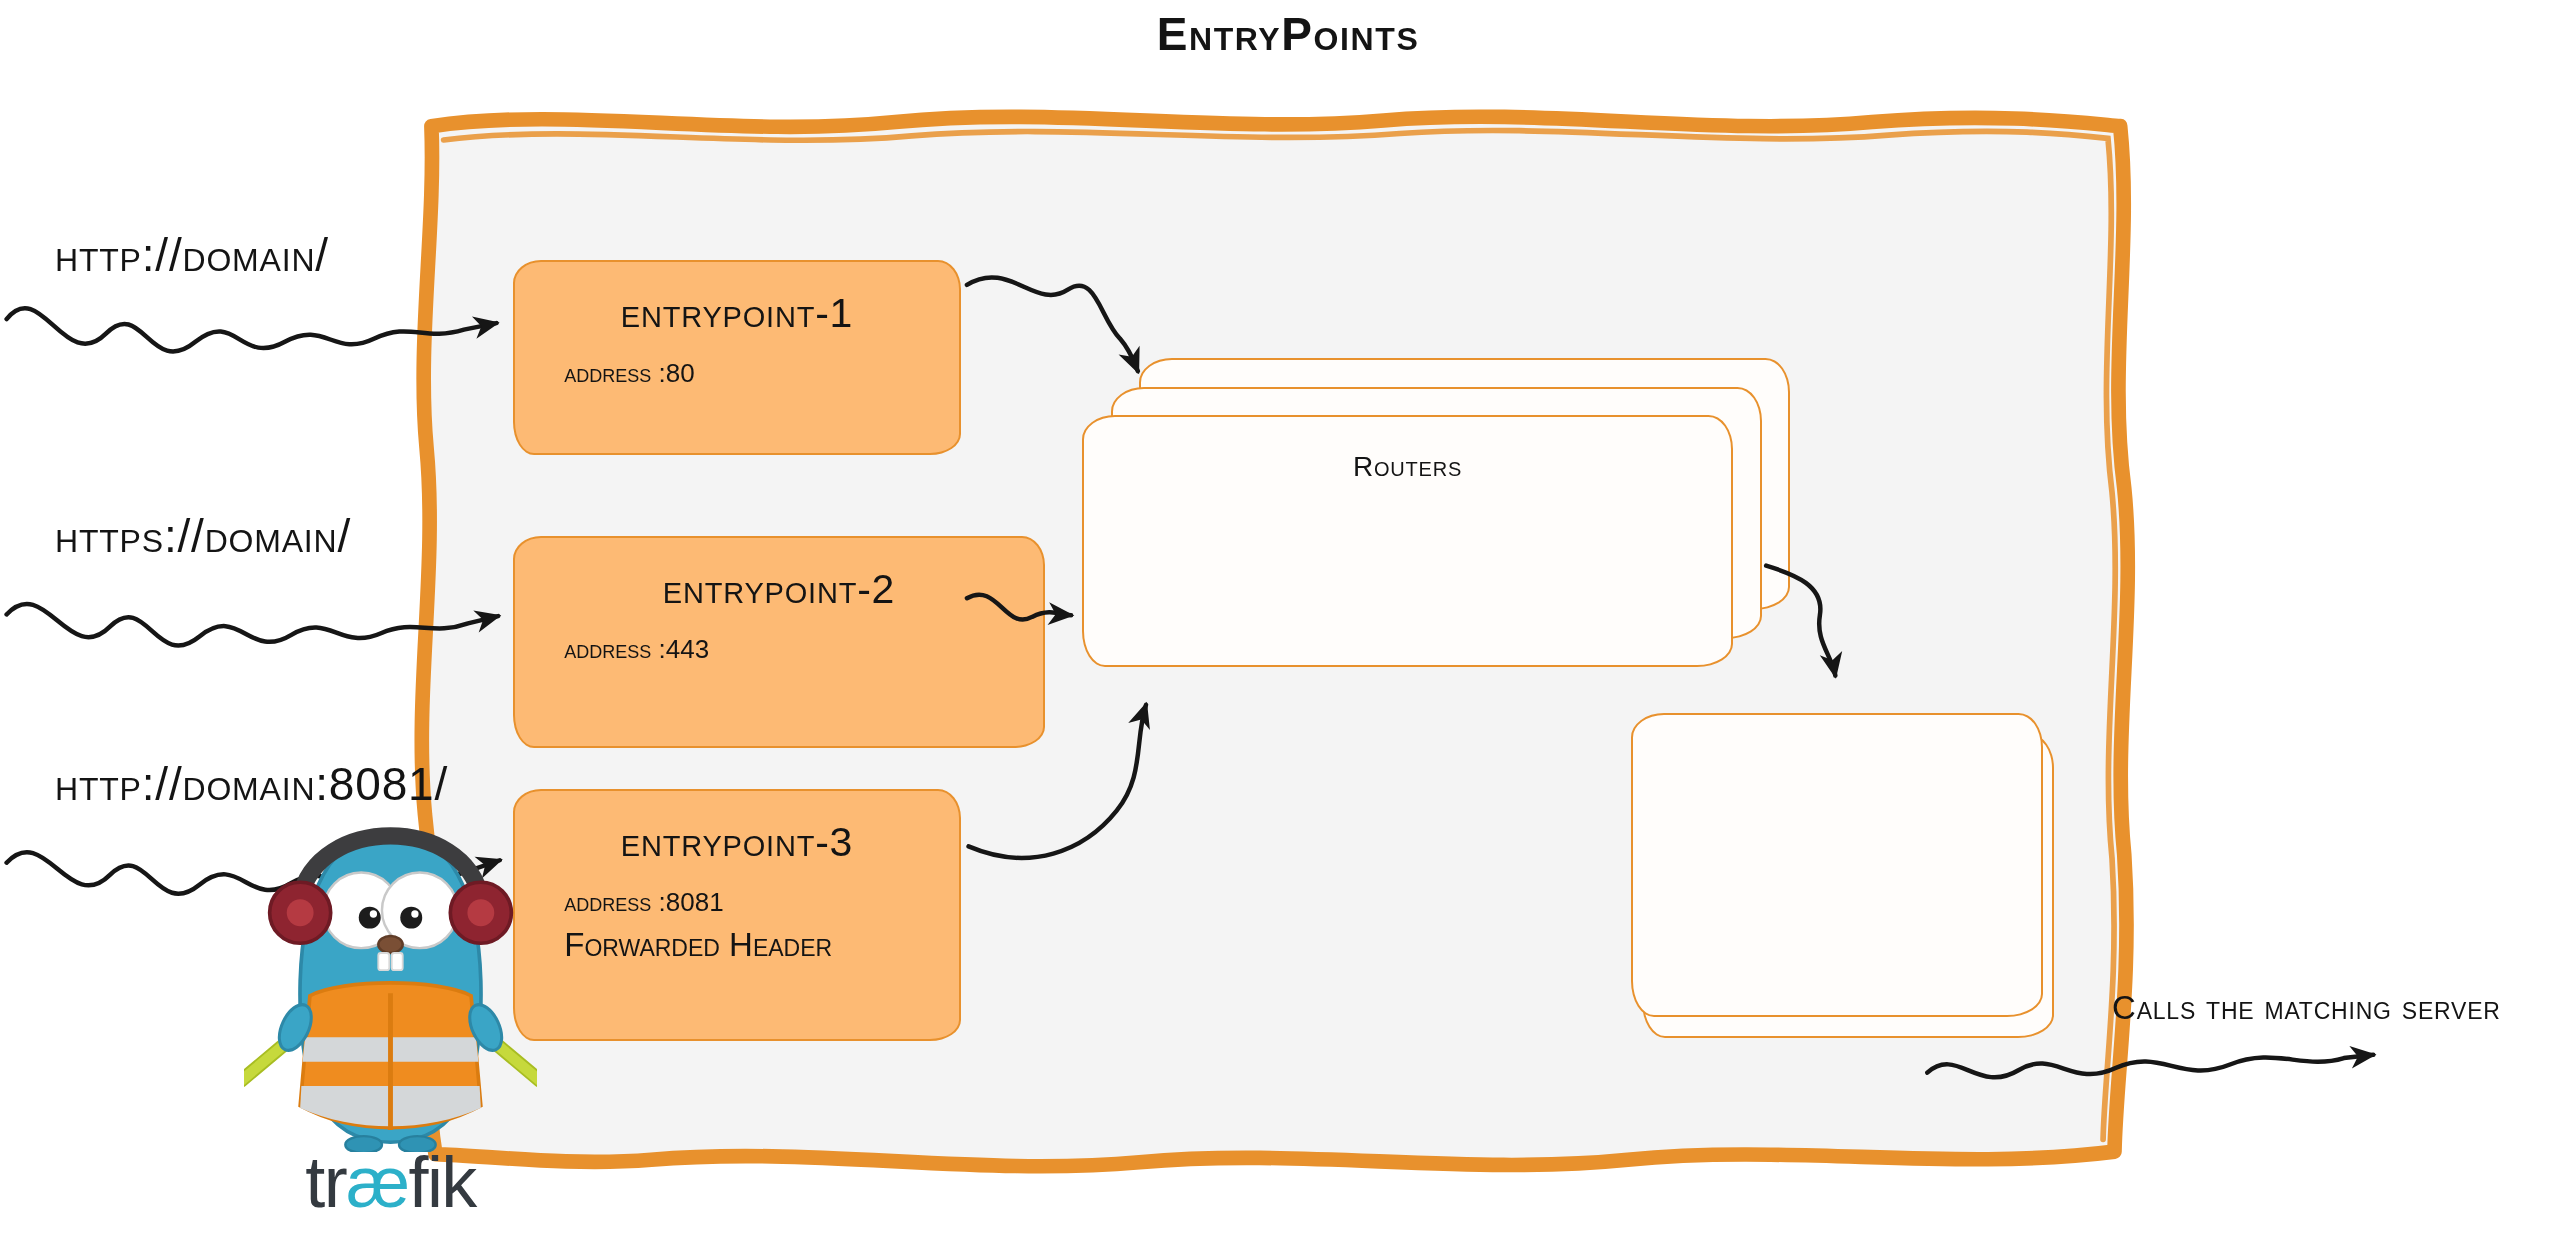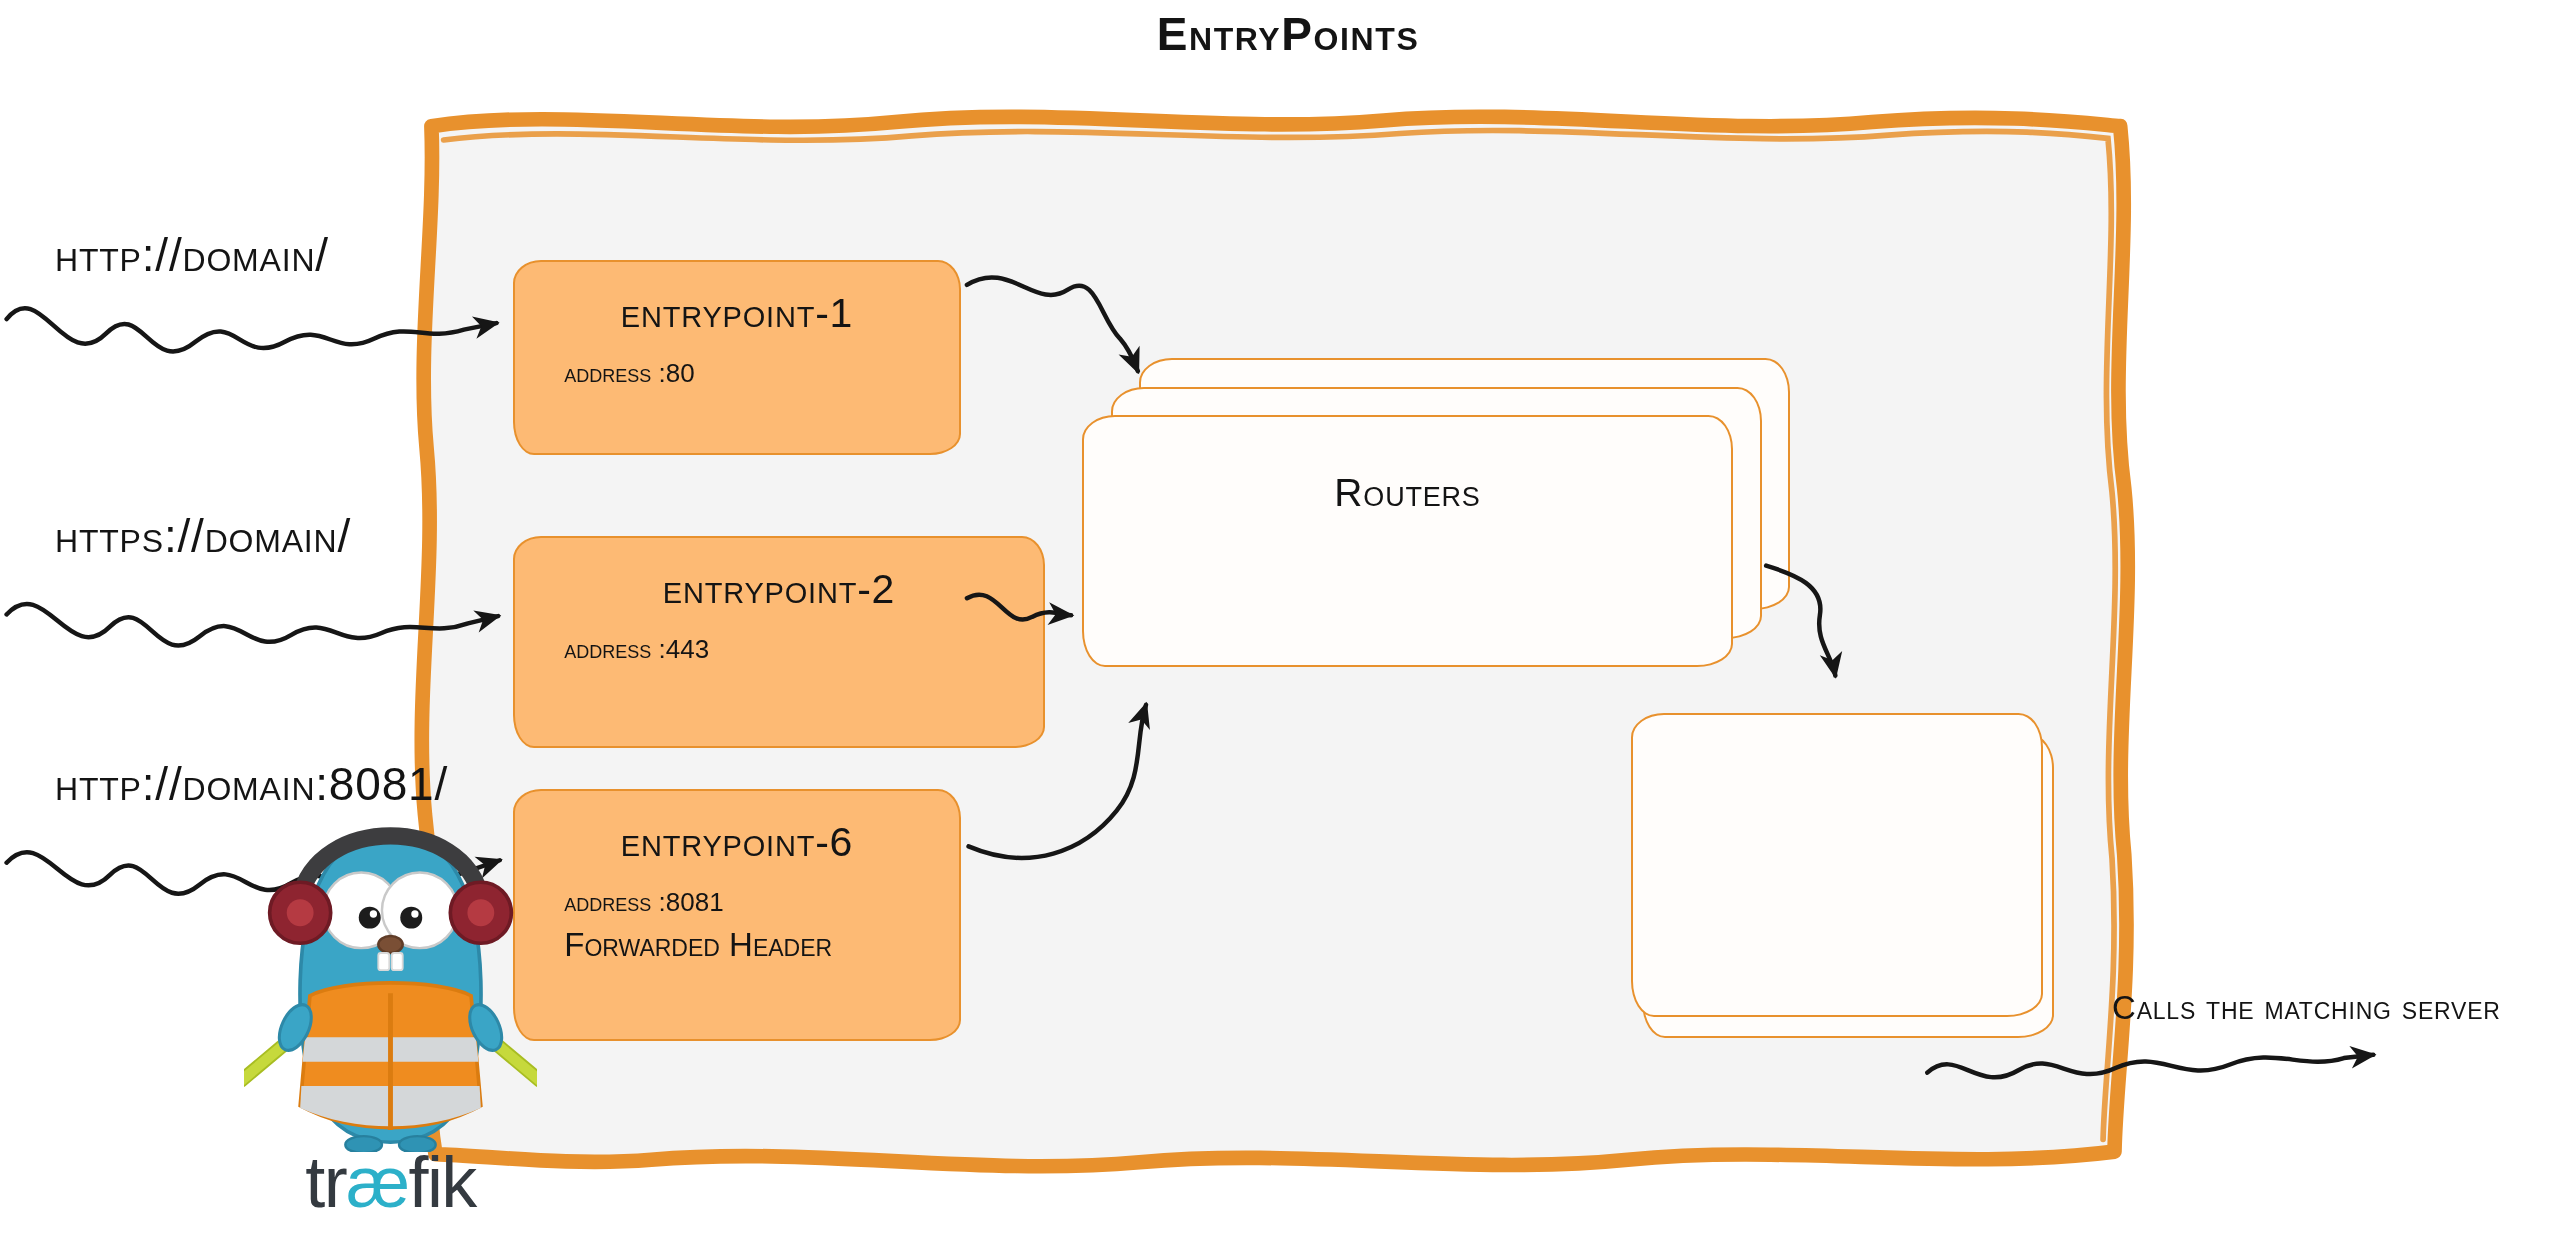--- a/index.html
+++ b/index.html
@@ -48,22 +48,22 @@
     font-size:33px;
   }
   .stack-box{
     background:#fffdfb;
     border:2.4px solid #e8912d;
     border-radius:33px 24.4px 36px 23px / 24.4px 34px 23px 36px;
     box-sizing:border-box;
   }
   .stack-label{
     text-align:center;
-    margin-top:54px;
-    font-size:39px;letter-spacing:0.8px;
+    margin-top:34px;
+    font-size:28px;letter-spacing:0.8px;
   }
   .output-label{
     font-size:33px;letter-spacing:0.8px;
     white-space:nowrap;
   }
   .wordmark{
     font-size:72px;
     letter-spacing:-1.6px;
     color:#343a40;
     text-align:center;
@@ -115,21 +115,21 @@
     <div class="ep-name sc">entrypoint-1</div>
     <div class="ep-sub sc">address :80</div>
   </div>
 
   <div class="abs ep-box" style="left:513px;top:496px;width:532px;height:212px;">
     <div class="ep-name sc">entrypoint-2</div>
     <div class="ep-sub sc">address :443</div>
   </div>
 
   <div class="abs ep-box" style="left:513px;top:749px;width:448px;height:252px;">
-    <div class="ep-name sc">entrypoint-6</div>
+    <div class="ep-name sc">entrypoint-3</div>
     <div class="ep-sub sc">address :8081</div>
     <div class="ep-sub2 sc">Forwarded Header</div>
   </div>
 
   <div class="abs stack-box" style="left:1139px;top:358px;width:651px;height:252px;"></div>
   <div class="abs stack-box" style="left:1111px;top:387px;width:651px;height:252px;"></div>
   <div class="abs stack-box" style="left:1082px;top:415px;width:651px;height:252px;">
     <div class="stack-label sc">Routers</div>
   </div>
 

